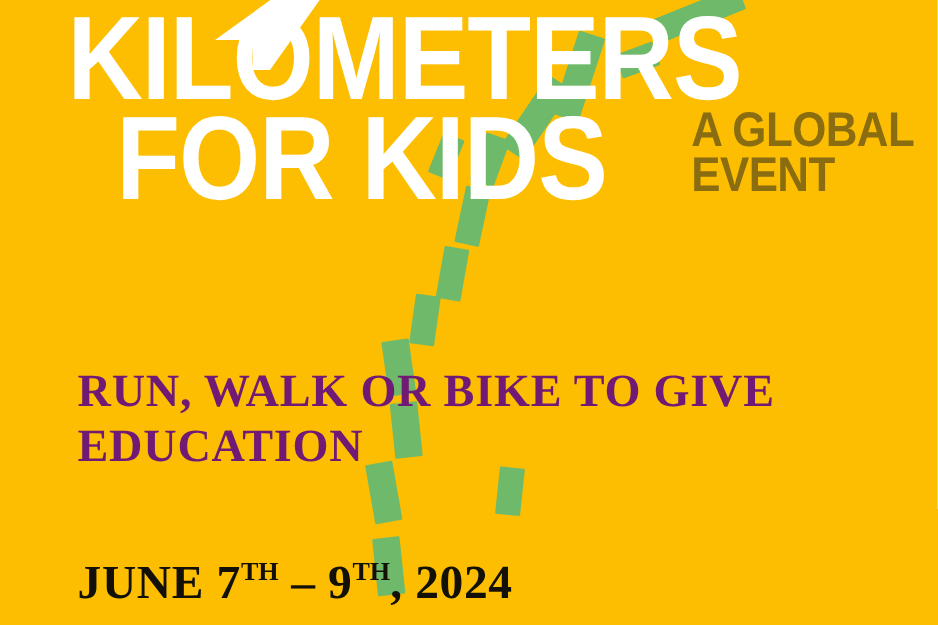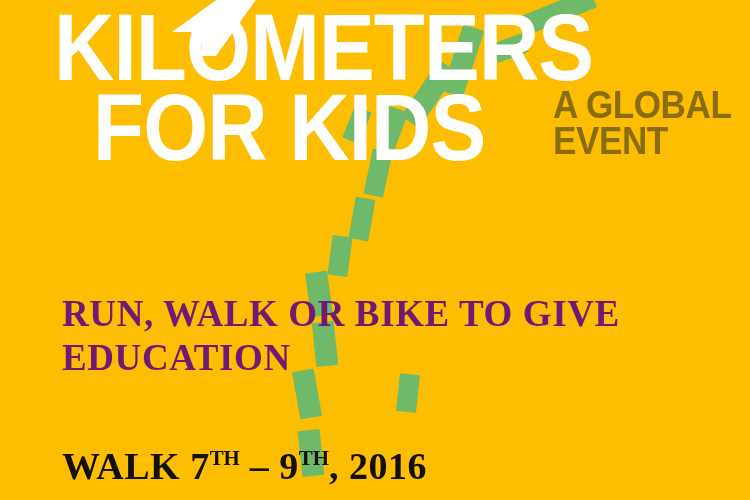--- a/index.html
+++ b/index.html
@@ -162,16 +162,16 @@
       </div>
     </div>
   </div>
 
   <div id="tagline">
     <div>RUN, WALK OR BIKE TO GIVE</div>
     <div>EDUCATION</div>
   </div>
 
   <div id="date-line">
-    <span class="date-seg">WALK</span><span>&nbsp;</span><span class="date-seg">7</span><sup>TH</sup><span>&nbsp;</span><span class="date-seg">–</span><span>&nbsp;</span><span class="date-seg">9</span><sup>TH</sup><span class="date-seg">, 2016</span>
+    <span class="date-seg">JUNE</span><span>&nbsp;</span><span class="date-seg">7</span><sup>TH</sup><span>&nbsp;</span><span class="date-seg">–</span><span>&nbsp;</span><span class="date-seg">9</span><sup>TH</sup><span class="date-seg">, 2024</span>
   </div>
 
 </div>
 
 </body></html>

